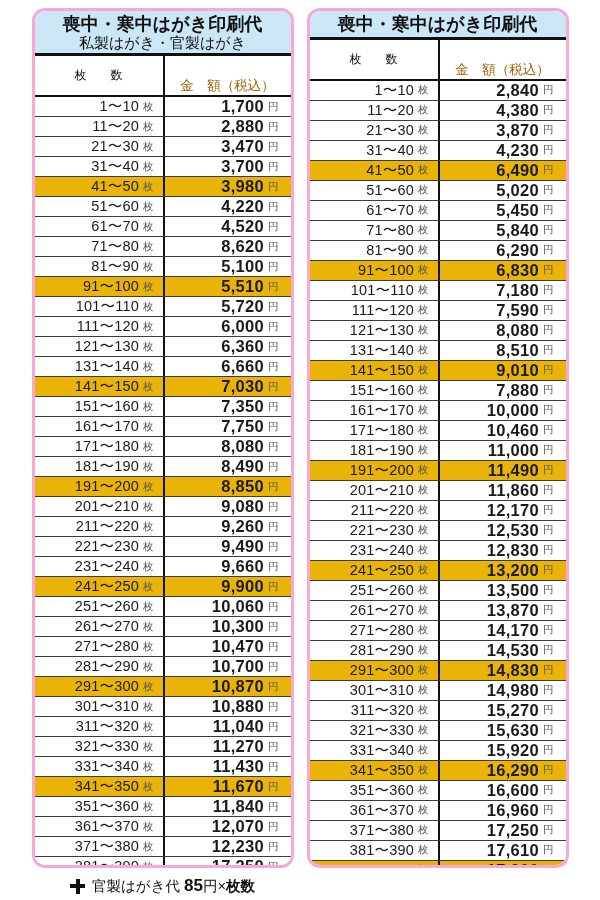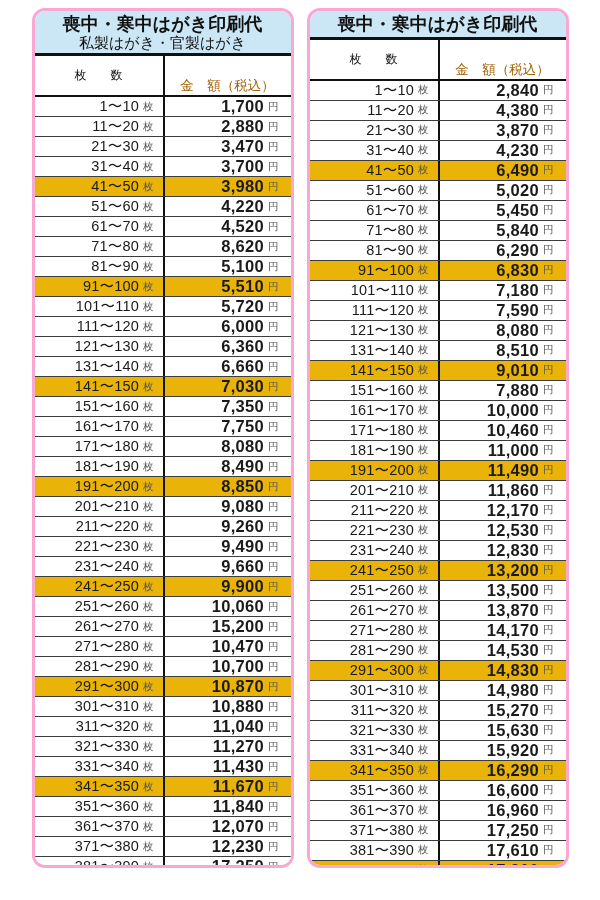--- a/index.html
+++ b/index.html
@@ -436,21 +436,21 @@
               <span class="price">10,060</span>
               <span class="unit">円</span>
             </div>
           </div>
           <div class="row">
             <div class="cell-qty">
               <span class="range">261〜270</span>
               <span class="unit">枚</span>
             </div>
             <div class="cell-price">
-              <span class="price">15,200</span>
+              <span class="price">10,300</span>
               <span class="unit">円</span>
             </div>
           </div>
           <div class="row">
             <div class="cell-qty">
               <span class="range">271〜280</span>
               <span class="unit">枚</span>
             </div>
             <div class="cell-price">
               <span class="price">10,470</span>
@@ -571,20 +571,24 @@
             <div class="cell-qty">
               <span class="range">391〜400</span>
               <span class="unit">枚</span>
             </div>
             <div class="cell-price">
               <span class="price">12,620</span>
               <span class="unit">円</span>
             </div>
           </div>
         </div>
+    </div>
+    <div class="footer footer-left">
+      <span class="plus-icon"></span>
+      <span><span>官製はがき代 </span><span class="seg-big">85</span><span>円×</span><span class="seg-b">枚数</span></span>
     </div>
   </div>
 
   <div class="col">
     <div class="card">
       <div class="title-band">
         <div class="title">喪中・寒中はがき印刷代</div>
       </div>
       <div class="colhead">
         <div class="qtyh">枚　　数</div>

